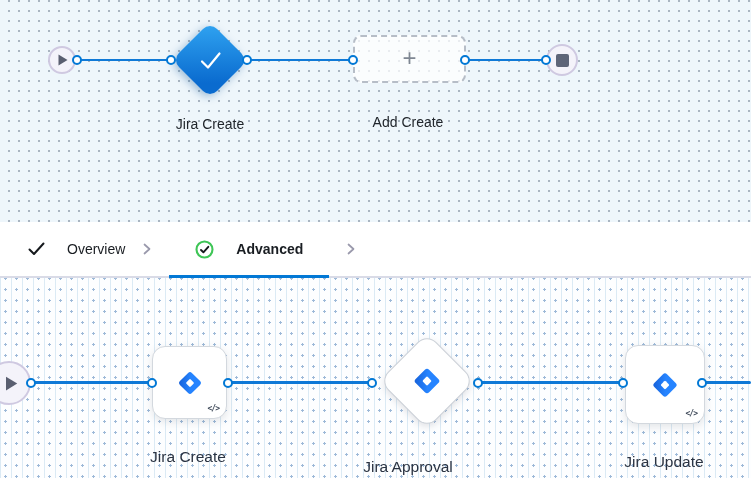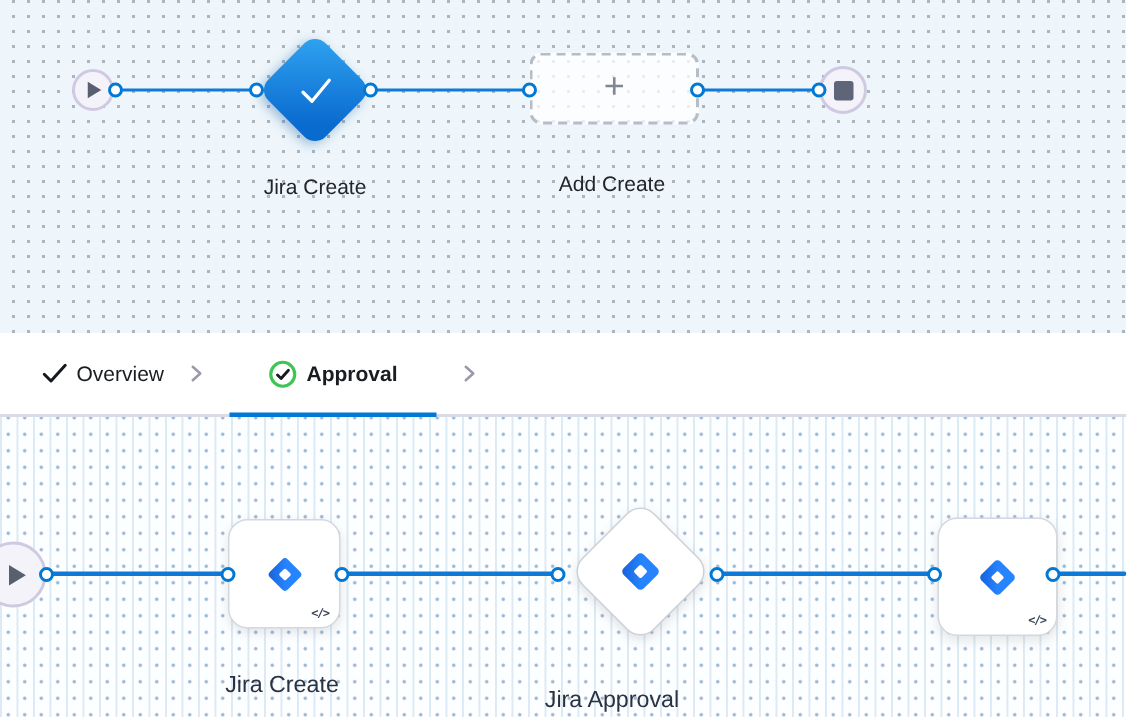--- a/index.html
+++ b/index.html
@@ -54,21 +54,21 @@
   .plus{font-size:24px;font-weight:300;color:#7f8793;line-height:1;margin-top:-2px;}
   
   .node-label{position:absolute;width:140px;text-align:center;font-size:14px;color:#21262c;z-index:3;margin-top:24px;}
   .node-label.big{font-size:15.5px;color:#2a3342;}
   
   .tabbar{
     position:absolute;left:0;top:222px;width:751px;height:56px;background:#fff;
     border-bottom:2px solid #d9dbe7;box-sizing:border-box;
     display:flex;align-items:stretch;padding-left:28px;
   }
-  .tab{position:relative;display:flex;align-items:center;gap:6px;cursor:pointer;
+  .tab{position:relative;display:flex;align-items:center;gap:22px;cursor:pointer;
     font-size:14px;color:#191d22;font-weight:500;}
   .tab.pad{padding:0 26px;}
   .tab.active{font-weight:700;}
   .tab.active::after{
     content:"";position:absolute;left:0;right:0;bottom:-2px;height:3px;background:#0278d5;
   }
   .tab-sep{display:flex;align-items:center;margin:0 18px;}
   
   .step-card{
     position:absolute;background:#fff;border:1px solid #d3d8de;border-radius:13px;
@@ -148,21 +148,21 @@
     <span class="tab-sep">
       <svg width="8" height="12" viewBox="0 0 8 12">
         <path d="M1.5 1.5 L6.5 6 L1.5 10.5" fill="none" stroke="#9a99ac" stroke-width="1.7" stroke-linecap="round" stroke-linejoin="round"></path>
       </svg>
     </span>
     <div class="tab active pad">
       <svg width="19" height="19" viewBox="0 0 19 19">
         <circle cx="9.5" cy="9.5" r="8" fill="#ffffff" stroke="#3ec556" stroke-width="2.1"></circle>
         <path d="M6 10 L8.4 12.3 L13.3 6.8" fill="none" stroke="#17191c" stroke-width="1.9" stroke-linecap="round" stroke-linejoin="round"></path>
       </svg>
-      <span>Approval</span>
+      <span>Advanced</span>
     </div>
     <span class="tab-sep">
       <svg width="8" height="12" viewBox="0 0 8 12">
         <path d="M1.5 1.5 L6.5 6 L1.5 10.5" fill="none" stroke="#9a99ac" stroke-width="1.7" stroke-linecap="round" stroke-linejoin="round"></path>
       </svg>
     </span>
   </div>
 
   <div class="canvas-bottom">
     <div class="line line3" style="left:31px;top:103px;width:121px"></div>
@@ -196,20 +196,21 @@
     </div>
     <div class="node-label big" style="left:338px;top:156px">Jira Approval</div>
 
     <div class="step-card" style="left:625px;top:67px;width:78px;height:77px">
       <svg width="34" height="34" viewBox="0 0 36 36">
         <rect x="8.5" y="8.5" width="19" height="19" rx="3" transform="rotate(45 18 18)" fill="url(#jgrad)"></rect>
         <rect x="14.6" y="14.6" width="6.8" height="6.8" rx="1.2" transform="rotate(45 18 18)" fill="#ffffff"></rect>
       </svg>
       <span class="badge-code">&lt;/&gt;</span>
     </div>
+    <div class="node-label big" style="left:594px;top:151px">Jira Update</div>
 
     <div class="conn" style="left:26px;top:100px"></div>
     <div class="conn" style="left:147px;top:100px"></div>
     <div class="conn" style="left:223px;top:100px"></div>
     <div class="conn" style="left:367px;top:100px"></div>
     <div class="conn" style="left:473px;top:100px"></div>
     <div class="conn" style="left:618px;top:100px"></div>
     <div class="conn" style="left:697px;top:100px"></div>
   </div>
 </div>

